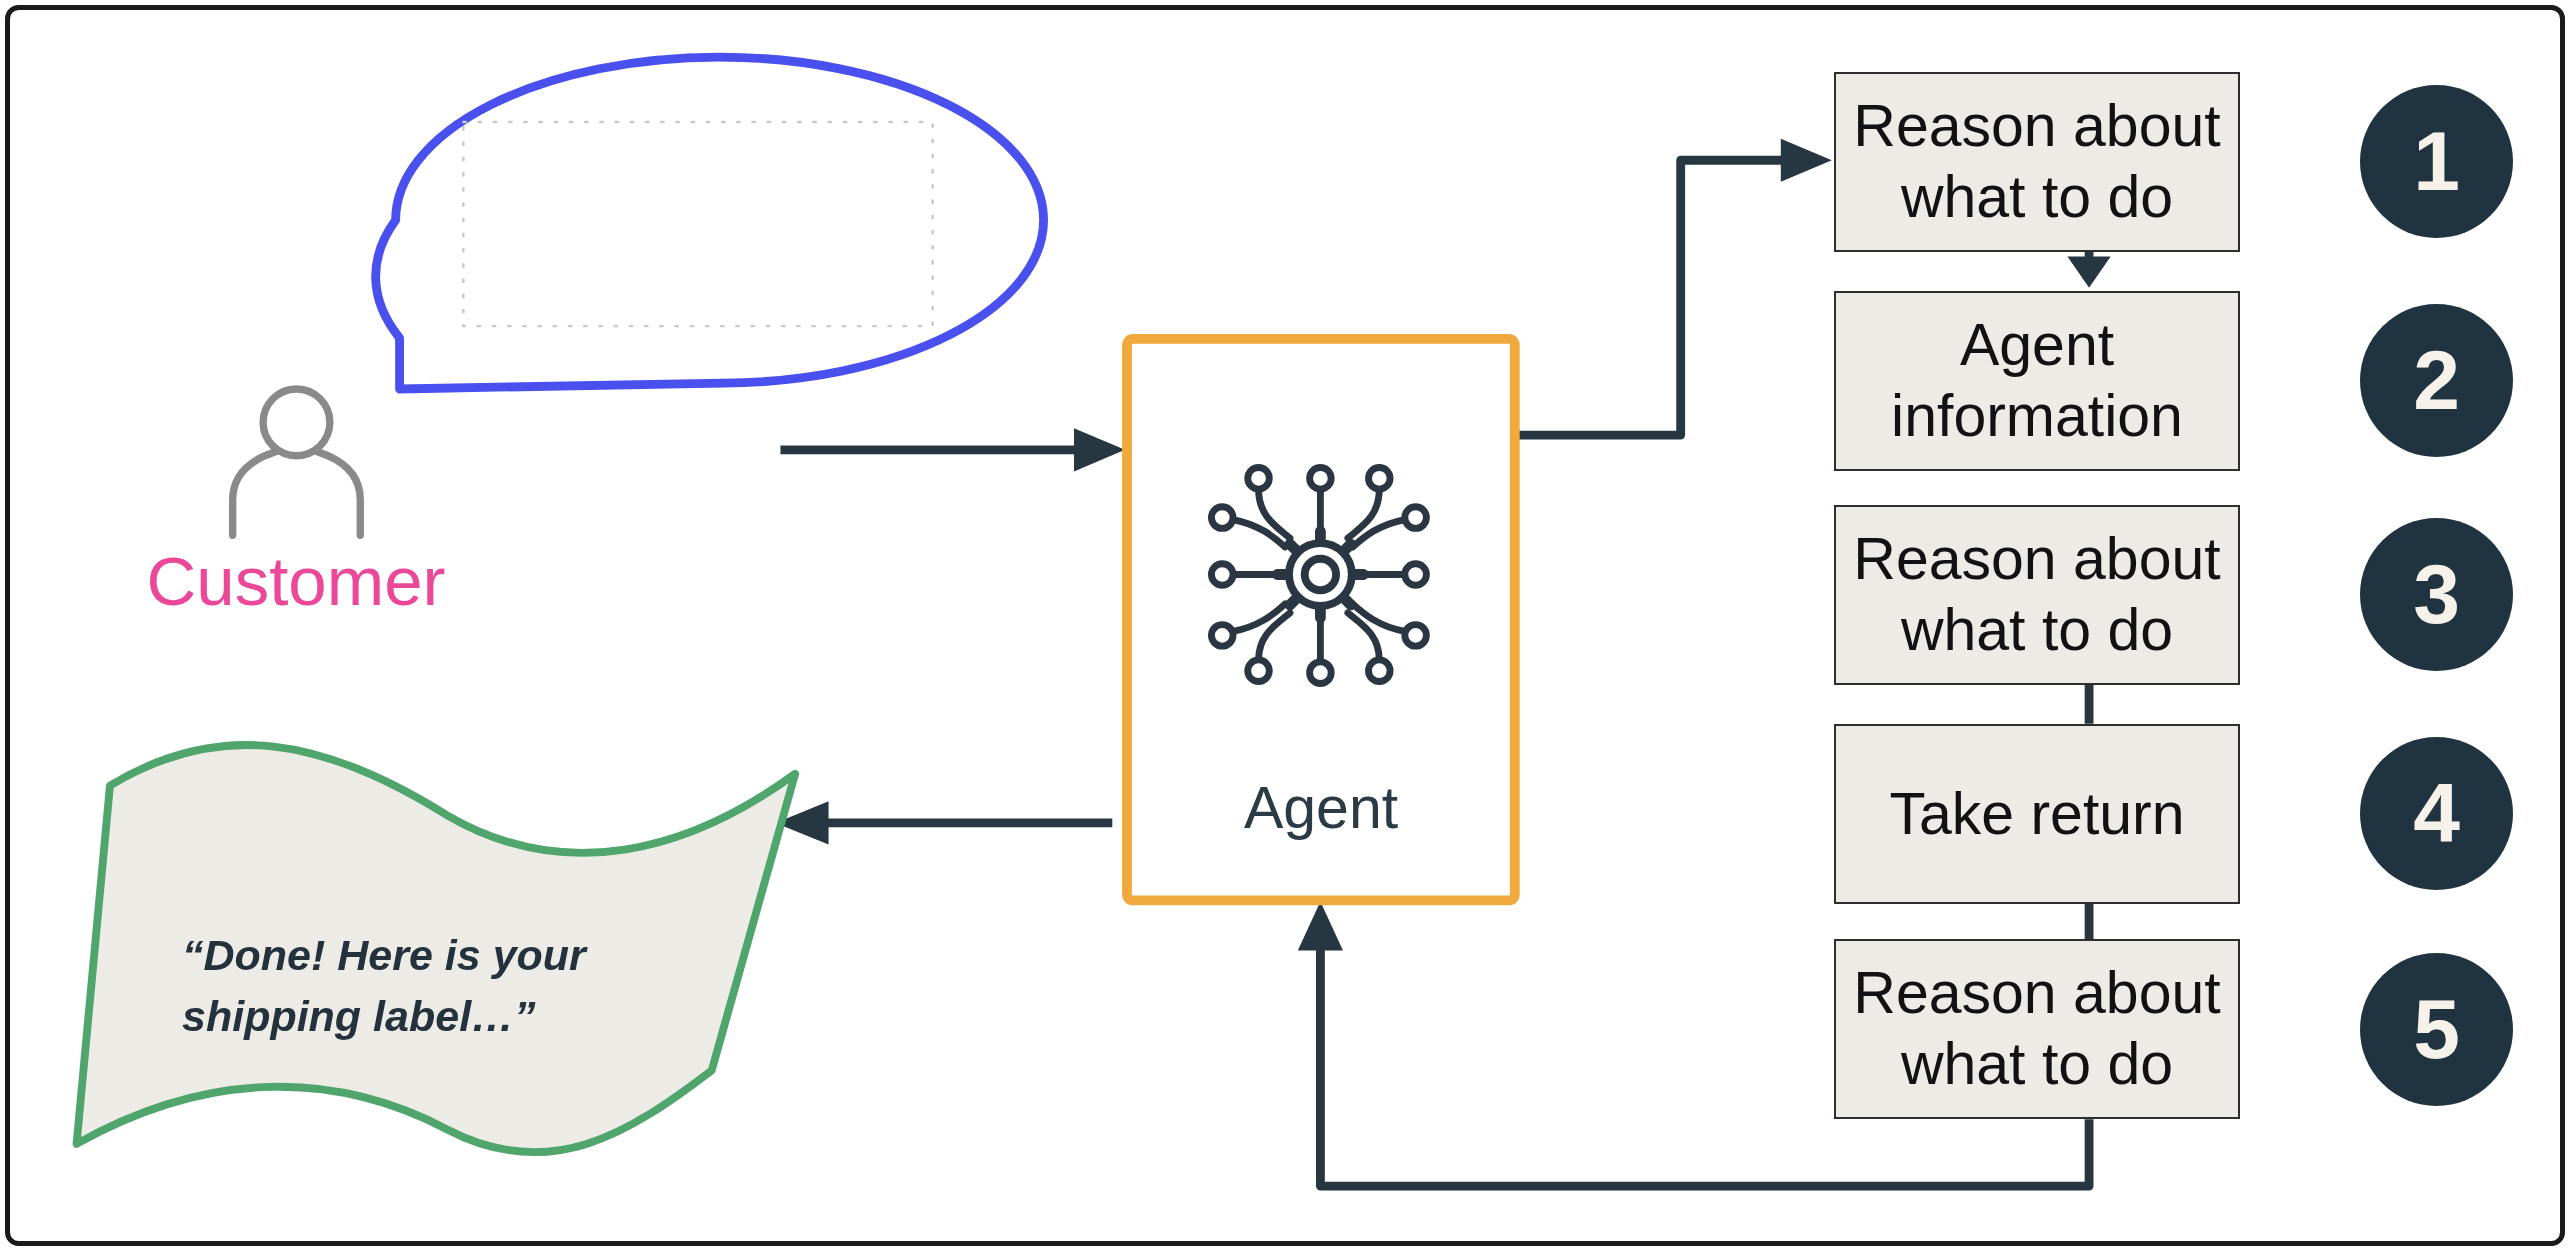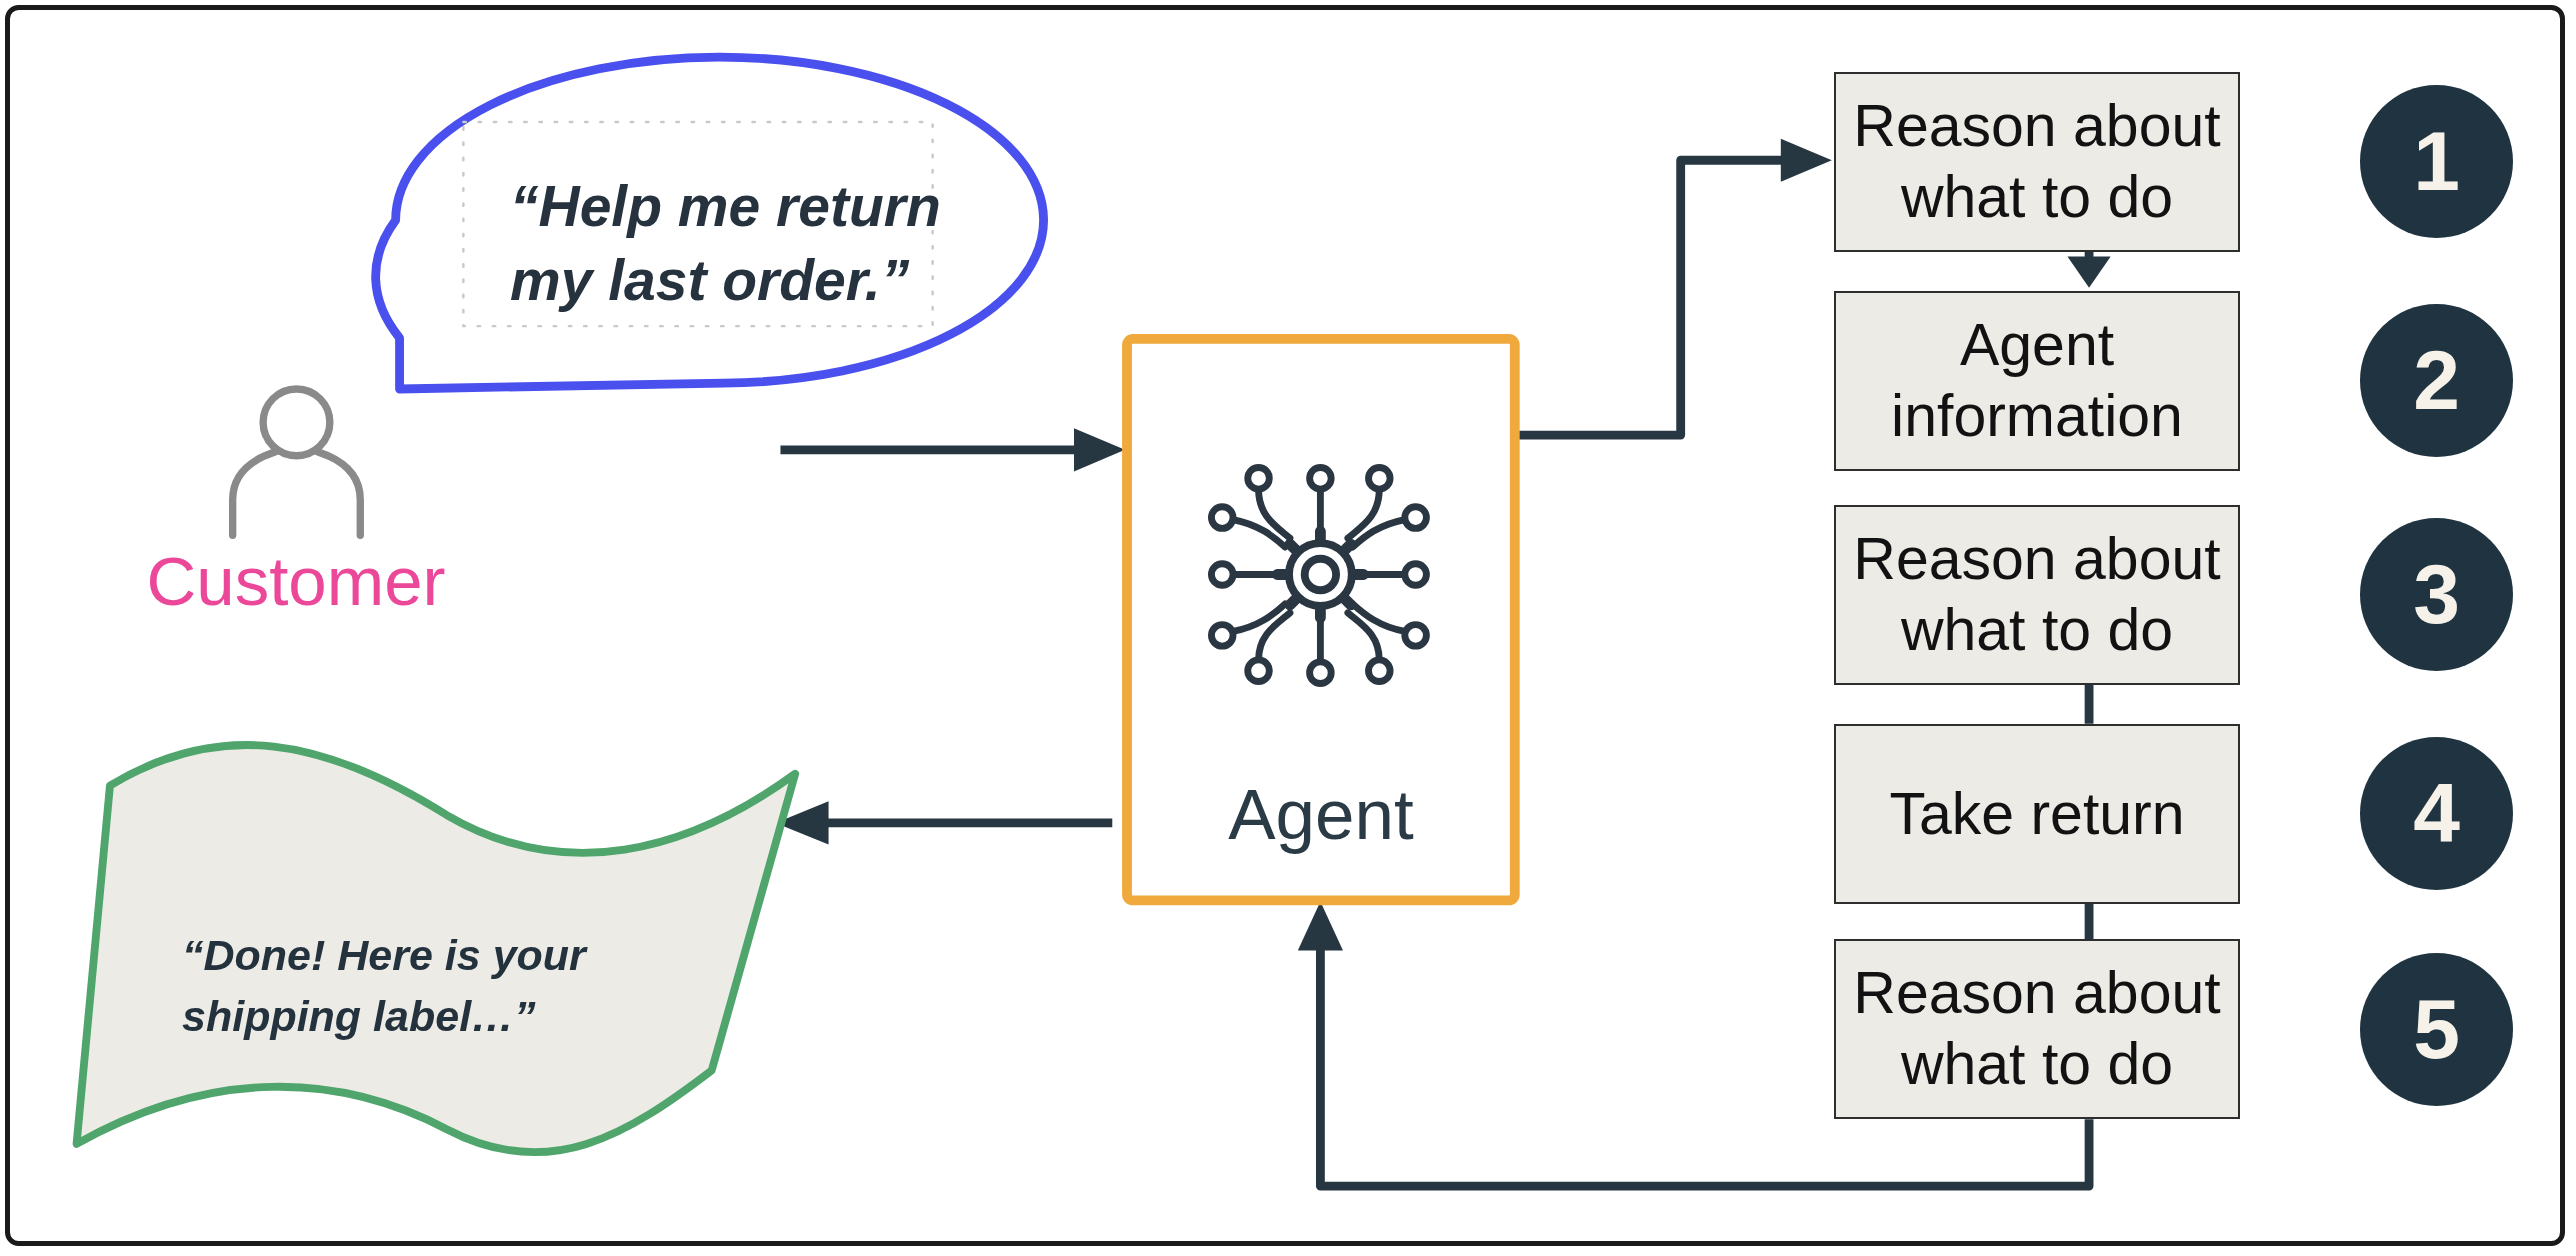--- a/index.html
+++ b/index.html
@@ -16,21 +16,21 @@
   .bubble-text{
     left:510px;top:169px;width:461px;font-size:57px;line-height:1.3;
     font-style:italic;font-weight:600;color:#26323e;
   }
   .customer-label{
     left:93px;top:542px;width:406px;text-align:center;
     font-size:69px;color:#ec4899;
   }
   .agent-label{
     left:1127px;top:774px;width:388px;text-align:center;
-    font-size:71px;color:#2a3b45;
+    font-size:59px;color:#2a3b45;
   }
   .flag-text{
     left:182px;top:925px;width:579px;font-size:43px;line-height:1.42;
     font-style:italic;font-weight:600;color:#24323e;
   }
   .step-box{
     position:absolute;left:1834px;width:406px;height:180px;
     background:#ecebe6;border:2.9px solid #2e2e2e;box-sizing:border-box;
     display:flex;align-items:center;justify-content:center;
   }
@@ -138,21 +138,20 @@
     </g>
 
     <g>
       <path d="M112,800 C225,732 330,752 455,830 C575,900 700,868 810,788
                L725,1090 C640,1155 560,1205 455,1150 C345,1092 215,1088 78,1165 Z" fill="#ecebe6" stroke="#4fa56c" stroke-width="8" stroke-linejoin="round"></path>
     </g>
   </svg>
 
   <div class="frame"></div>
 
-  <div class="txt bubble-text">“Help me return my last order.”</div>
 
   <div class="txt customer-label">Customer</div>
 
   <div class="txt agent-label">Agent</div>
 
   <div class="txt flag-text">“Done! Here is your shipping label…”</div>
 
   <div class="step-box sb1">
     <span class="lbl">Reason about what to do</span>
   </div>

